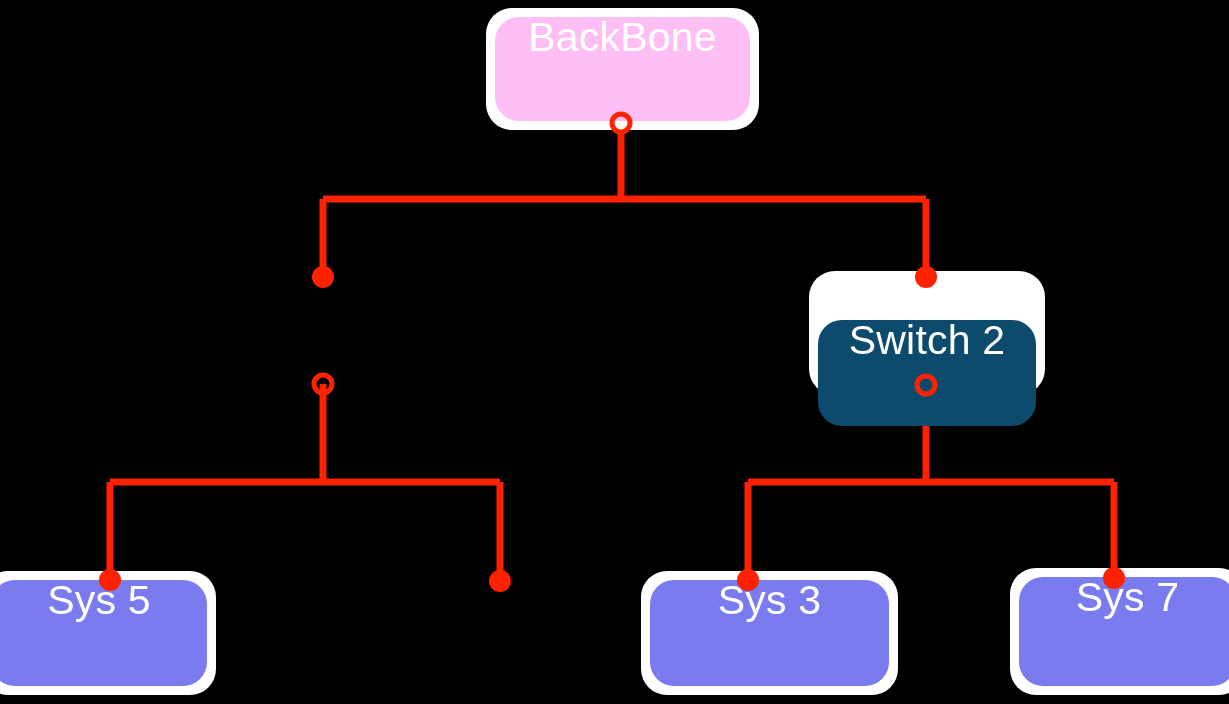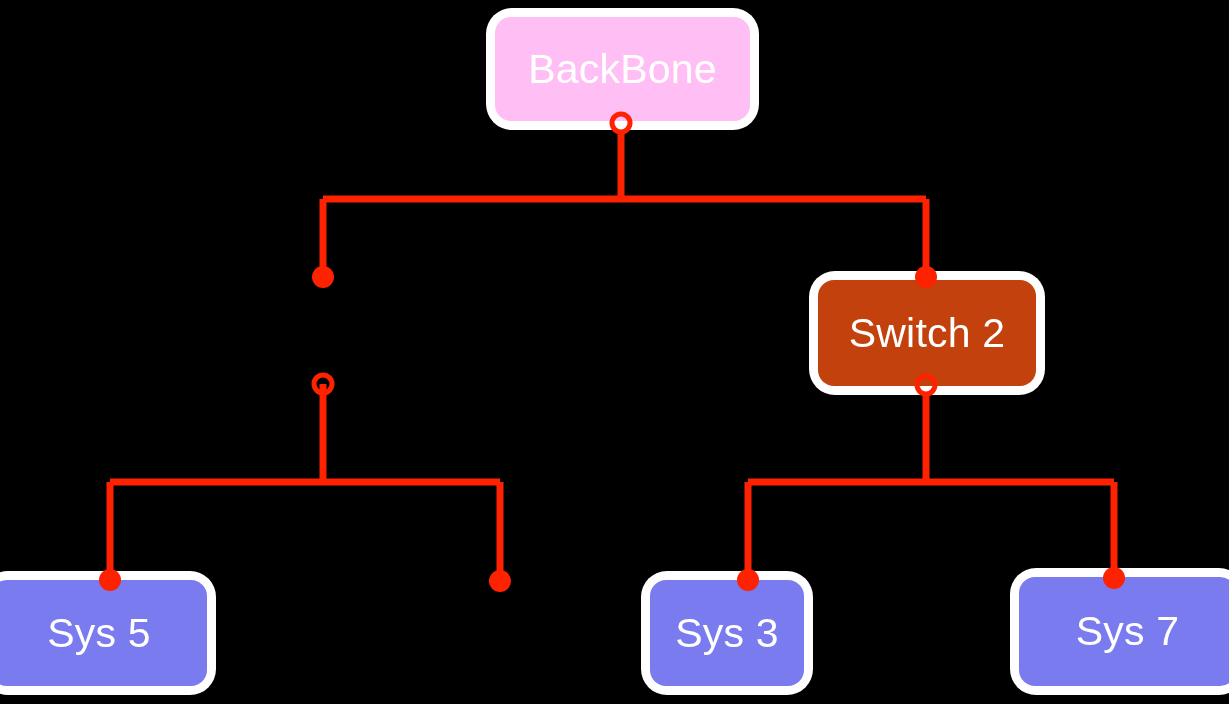--- a/index.html
+++ b/index.html
@@ -29,23 +29,23 @@
     z-index: 2;
     box-sizing: border-box;
     border-radius: 26px;
     background: #ffffff;
     padding: 9px;
   }
   .node-inner {
     width: 100%;
     height: 100%;
     box-sizing: border-box;
-    border-radius: 16px;
+    border-radius: 24px;
     display: flex;
-    align-items: center;
+    align-items: flex-start;
     justify-content: center;
   }
   .node-label {
     color: #ffffff;
     font-size: 41px;
     font-weight: 400;
     letter-spacing: 0.2px;
     line-height: 1;
     white-space: nowrap;
   }
@@ -74,33 +74,33 @@
   </svg>
 
   <div class="node" style="left:486px; top:8px; width:273px; height:122px;">
     <div class="node-inner" style="background:#ffbff5;">
       <span class="node-label">BackBone</span>
     </div>
   </div>
 
 
   <div class="node" style="left:809px; top:271px; width:236px; height:124px;">
-    <div class="node-inner" style="background:#c2410c;">
+    <div class="node-inner" style="background:#0c4a6e;margin-top:40px;">
       <span class="node-label">Switch 2</span>
     </div>
   </div>
 
   <div class="node" style="left:-18px; top:571px; width:234px; height:124px;">
     <div class="node-inner" style="background:#7b7bf0;">
       <span class="node-label">Sys 5</span>
     </div>
   </div>
 
 
-  <div class="node" style="left:641px; top:571px; width:172px; height:124px;">
+  <div class="node" style="left:641px; top:571px; width:257px; height:124px;">
     <div class="node-inner" style="background:#7b7bf0;">
       <span class="node-label">Sys 3</span>
     </div>
   </div>
 
   <div class="node" style="left:1010px; top:568px; width:235px; height:127px;">
     <div class="node-inner" style="background:#7b7bf0;">
       <span class="node-label">Sys 7</span>
     </div>
   </div>

